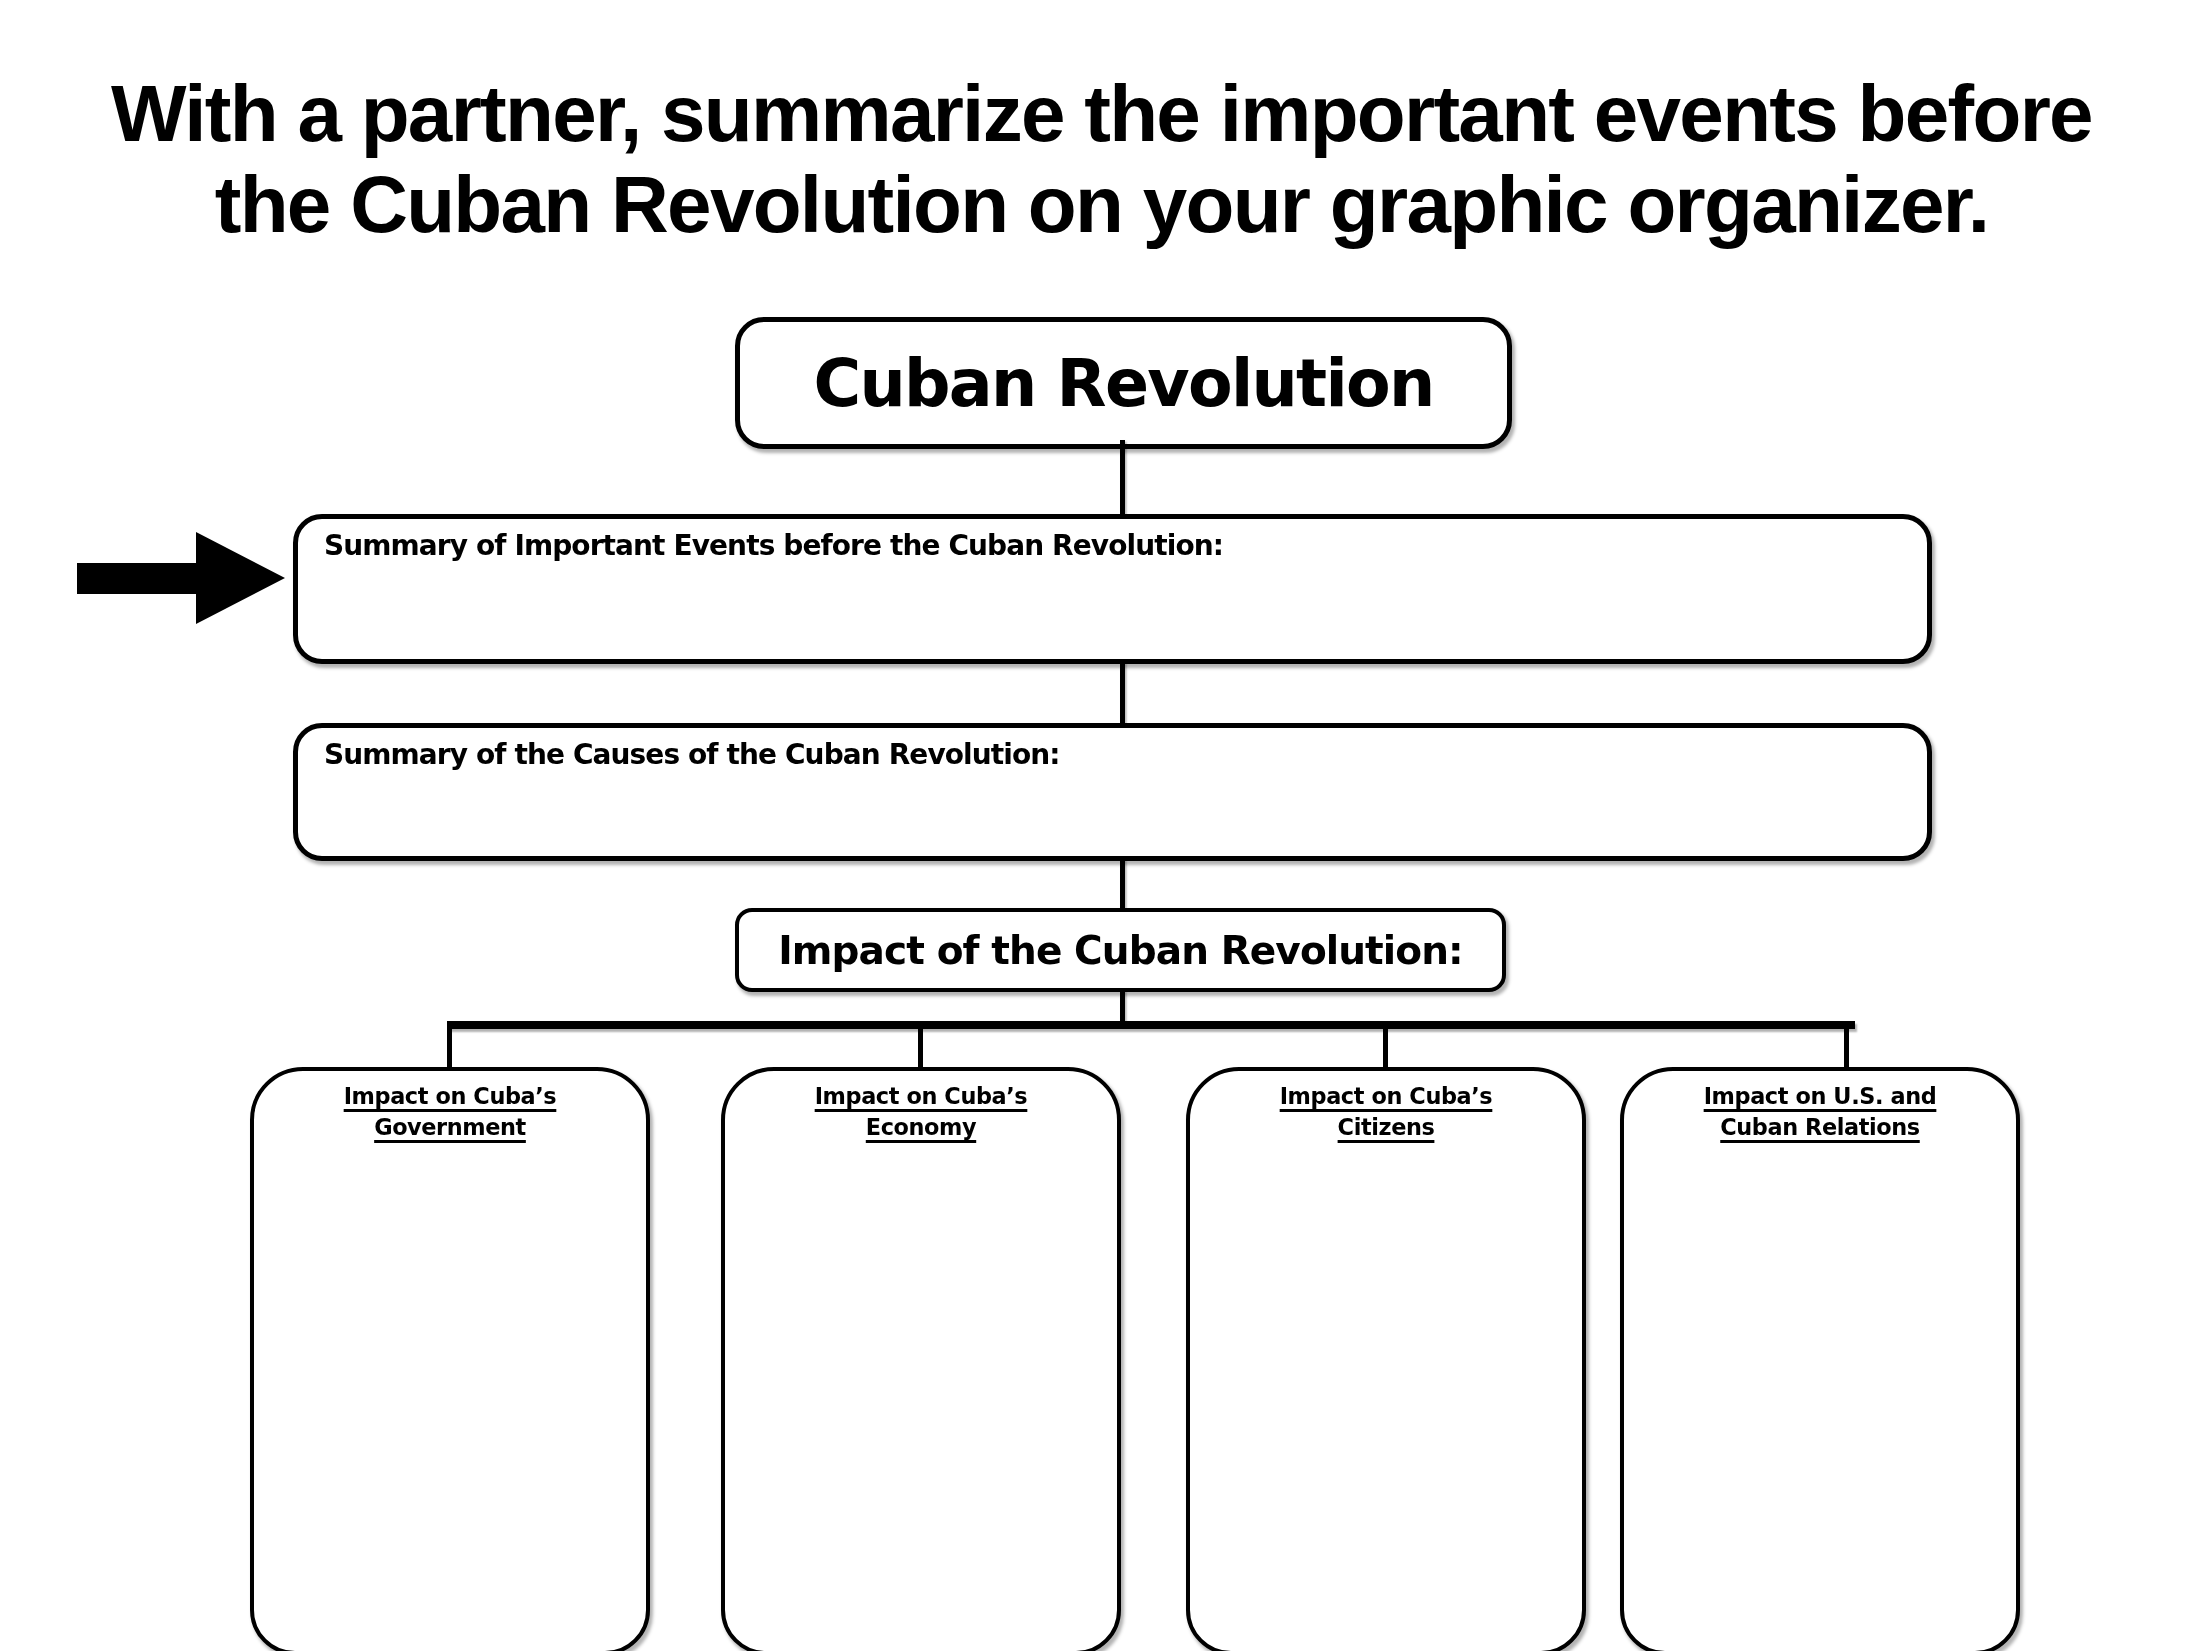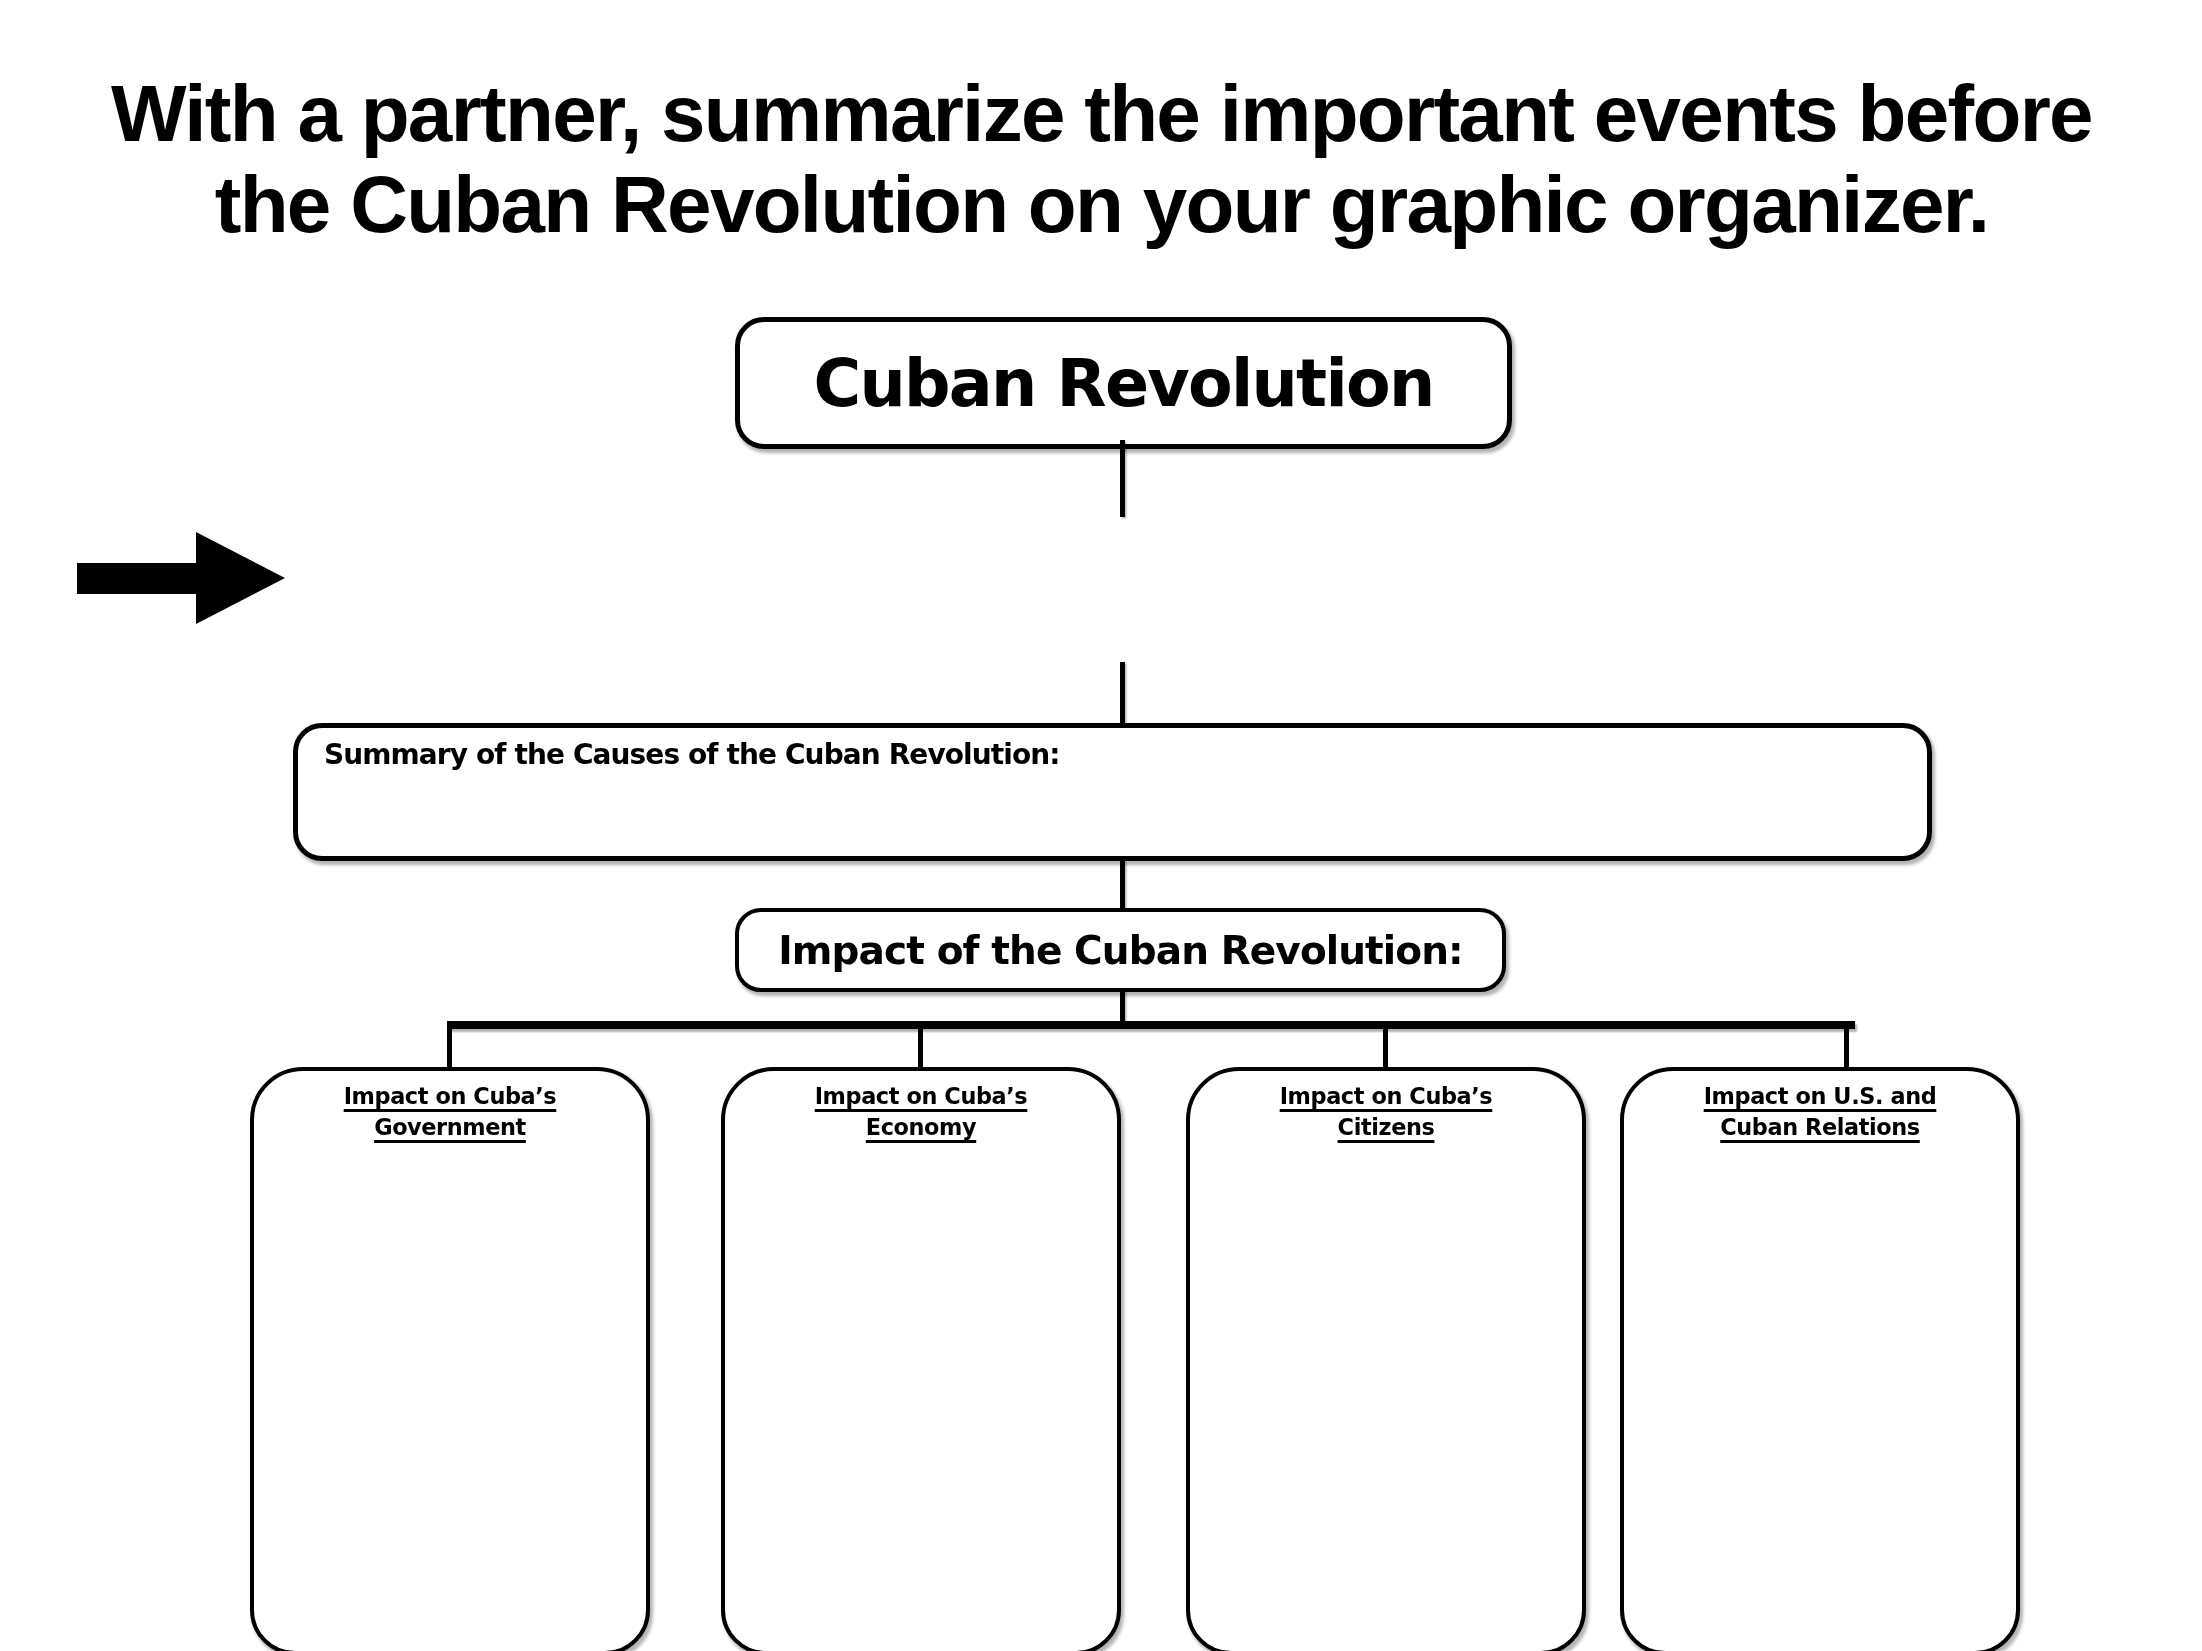--- a/index.html
+++ b/index.html
@@ -54,21 +54,21 @@
   .causes-box { top: 693px; height: 138px; }
   .wide-label {
     position: absolute; top: 10.3px; left: 26px;
     font-family: "DejaVu Sans", sans-serif;
     font-weight: bold; font-size: 28px; letter-spacing: -0.9px;
     white-space: nowrap;
   }
 
   .impact-box {
     left: 735px; top: 878px; width: 771px; height: 84px;
-    border-width: 4.3px; border-radius: 26px;
+    border-width: 4.3px; border-radius: 17px;
     display: flex; align-items: center; justify-content: center;
     font-family: "DejaVu Sans", sans-serif;
     font-weight: bold; font-size: 39px; letter-spacing: -0.9px;
     white-space: nowrap;
   }
 
   
   .vline {
     position: absolute; width: 5.2px; background: #000; left: 1120px;
     box-shadow: 1.7px 1.7px 1.7px rgba(0,0,0,0.25);
@@ -146,20 +146,23 @@
   <div class="drop drop-1"></div>
   <div class="drop drop-2"></div>
   <div class="drop drop-3"></div>
   <div class="drop drop-4"></div>
 
   <div class="arrow">
     <div class="arrow-shaft"></div>
     <div class="arrow-head"></div>
   </div>
 
+  <div class="nbox wide-box events-box">
+    <span class="wide-label">Summary of Important Events before the Cuban Revolution:</span>
+  </div>
 
   <div class="nbox wide-box causes-box">
     <span class="wide-label">Summary of the Causes of the Cuban Revolution:</span>
   </div>
 
   <div class="nbox impact-box">
     <span>Impact of the Cuban Revolution:</span>
   </div>
 
   <div class="child-box child-1">

